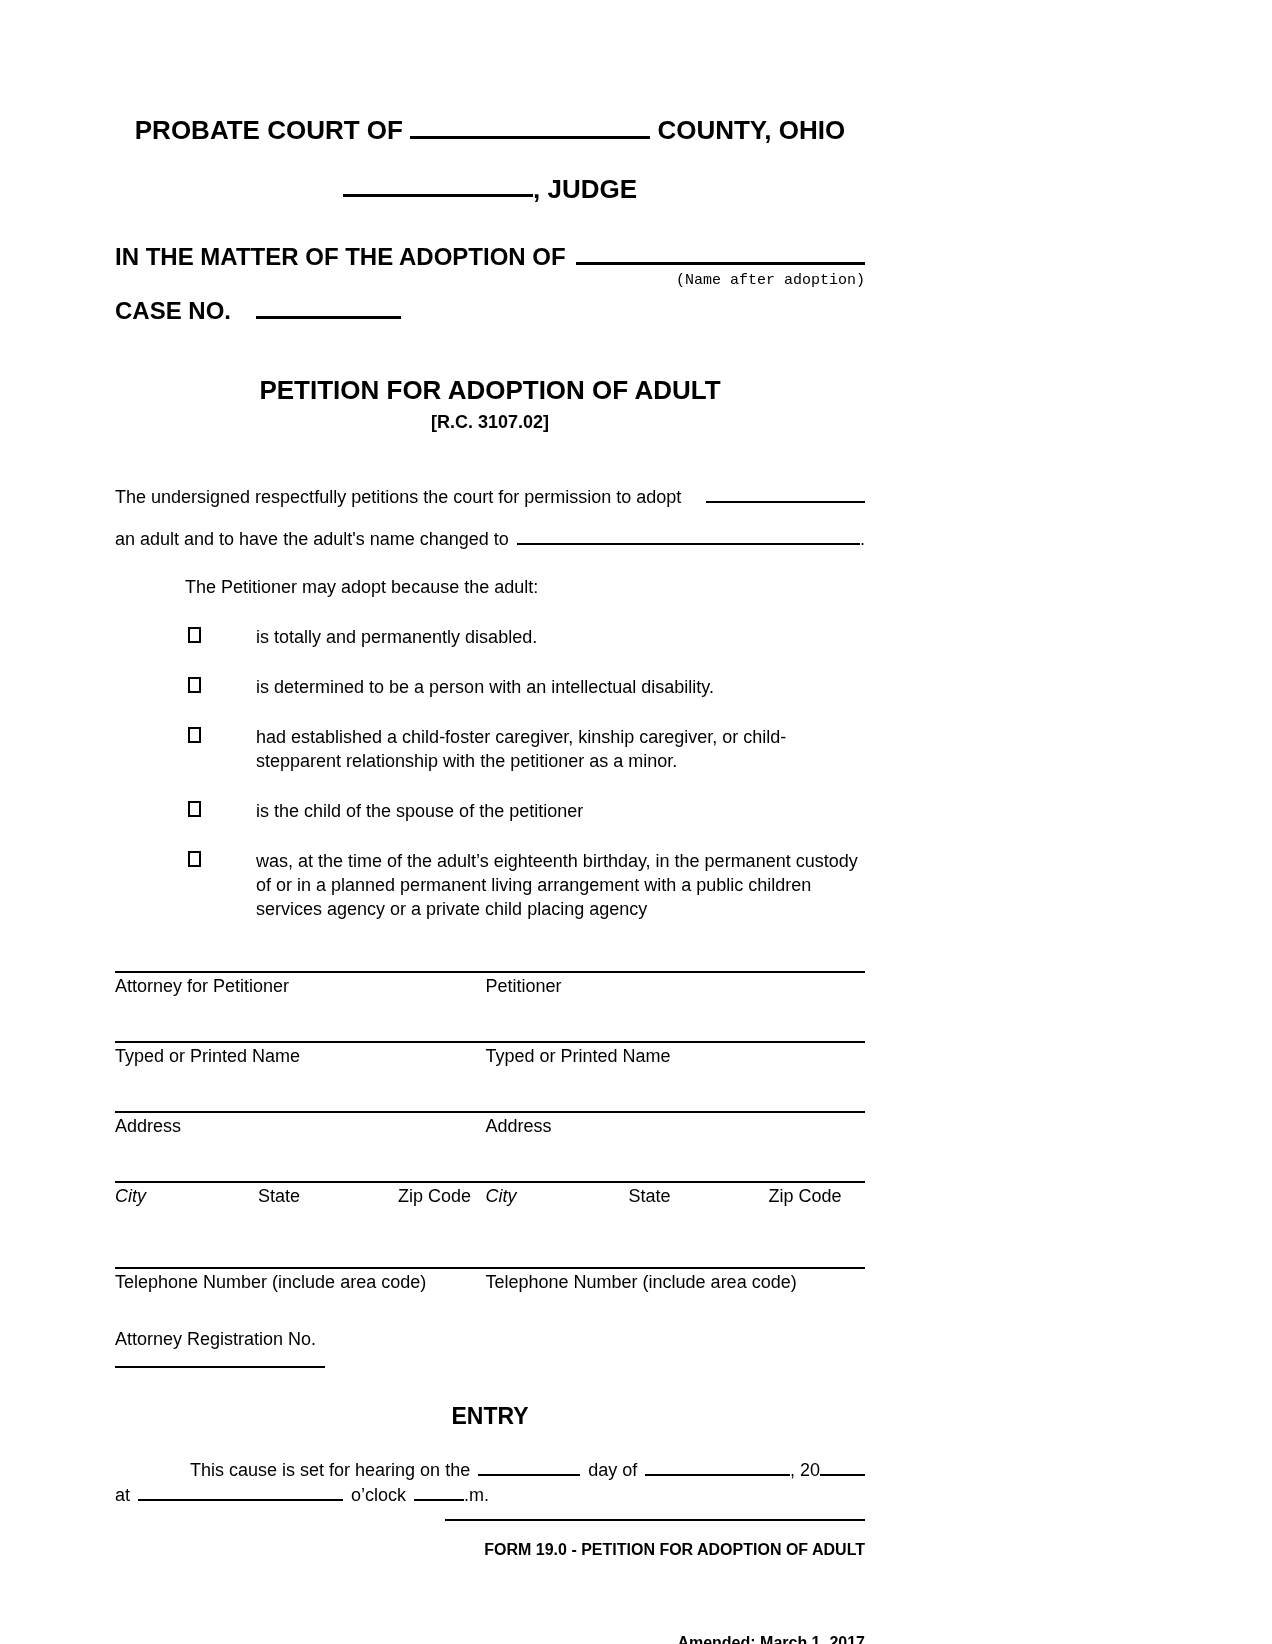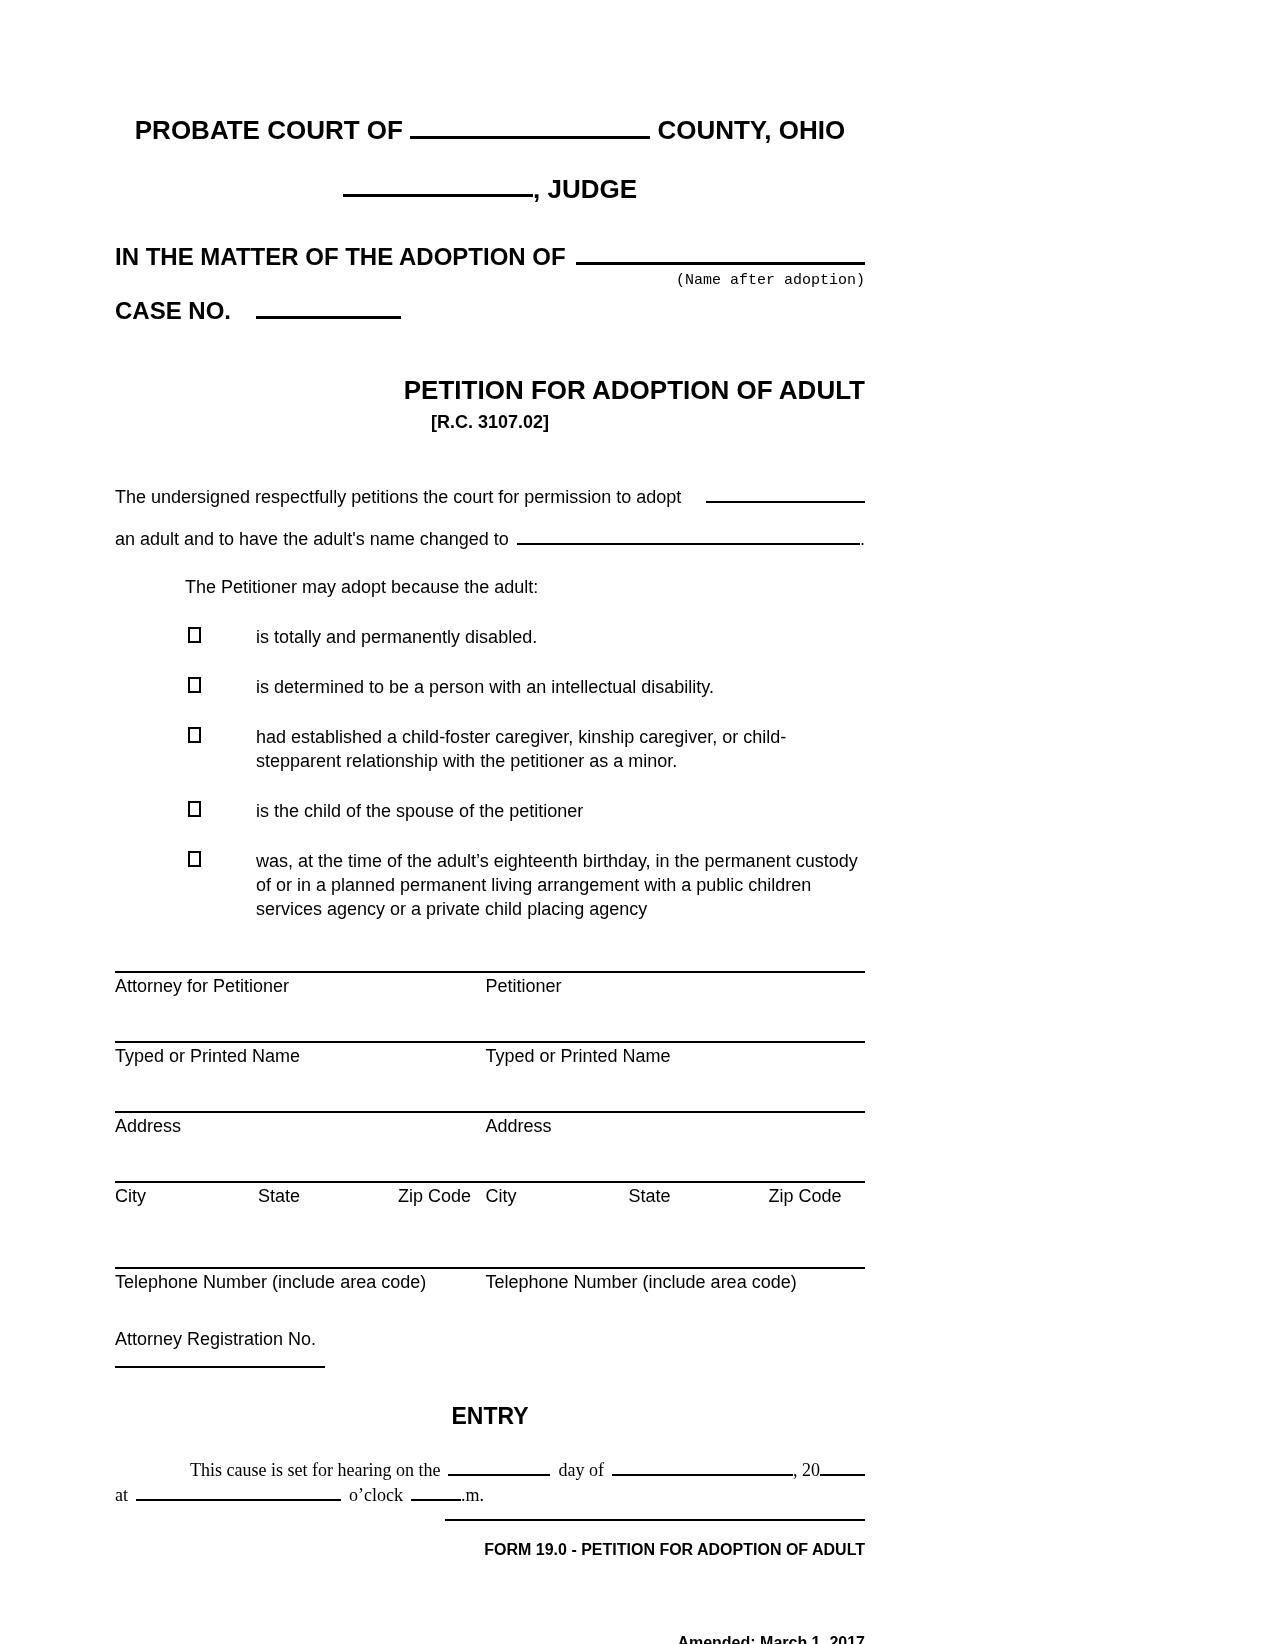--- a/index.html
+++ b/index.html
@@ -26,21 +26,21 @@
   
   .court1 { font-size:26px; font-weight:bold; text-align:center; }
   .court2 { font-size:26px; font-weight:bold; text-align:center; margin-top:25px; }
   .matter { font-size:24px; font-weight:bold; margin-top:36px; display:flex; align-items:baseline; }
   .matter-field { flex:1 1 auto; margin-left:10px; }
   .matter-field .blank { width:100%; }
   .caption { font-size:15px; font-weight:normal; text-align:right; margin-top:1px;font-family:Liberation Mono, monospace; }
   .caseno { font-size:24px; font-weight:bold; margin-top:6px; }
 
   
-  .title { font-size:26px; font-weight:bold; text-align:right; margin-top:50px; }
+  .title { font-size:26px; font-weight:bold; text-align:center; margin-top:50px; }
   .statute { font-size:18px; font-weight:bold; text-align:center; margin-top:6px; }
 
   
   .ptext { font-size:18px; line-height:24px; }
   .p1 { margin-top:52px; display:flex; align-items:baseline;gap:17px; }
   .p1 .blank { flex:1 1 auto; margin-left:8px; }
   .p2 { margin-top:17px; display:flex; align-items:baseline; }
   .p2 .blank { flex:1 1 auto; margin-left:8px; }
   .intro { margin-top:24px; padding-left:70px; }
 
@@ -55,29 +55,29 @@
   
   .siggrid { display:flex; justify-content:space-between; margin-top:50px; }
   .sigcol { width:410px; }
   .sigcol.rcol { width:420px; }
   .sigrow { margin-top:44px; }
   .sigrow.first { margin-top:0; }
   .sigrow.phone { margin-top:60px; }
   .sigline { border-top:2px solid #000; }
   .siglabel { font-size:18px; margin-top:3px; }
   .csz { display:flex; font-size:18px; margin-top:3px; }
-  .csz .c1 { width:143px; }
+  .csz .c1 { width:143px;font-style:italic; }
   .csz .c2 { width:140px; }
 
   .attyreg { font-size:18px; margin-top:36px; }
   .attyreg .blank { width:210px; }
 
   
   .entryhead { font-size:23px; font-weight:bold; text-align:center; margin-top:30px; }
-  .entrypara { margin-top:28px;font-family:Liberation Serif, serif; }
+  .entrypara { margin-top:28px; }
   .eline { display:flex; align-items:baseline; }
   .eline.l1 { padding-left:75px; }
   .eline span.t { white-space:pre; }
   .judgeblock { width:420px; margin-left:auto; margin-top:12px; }
   .judgeline { border-top:2px solid #000; }
   .judgelabel { font-size:19px; margin-top:4px; letter-spacing:0.5px; }
 
   .formlabel { font-size:16px; font-weight:bold; text-align:right; margin-top:20px; }
   .amended { font-size:16px; font-weight:bold; text-align:right; margin-top:72px; line-height:24px; }
 </style>

